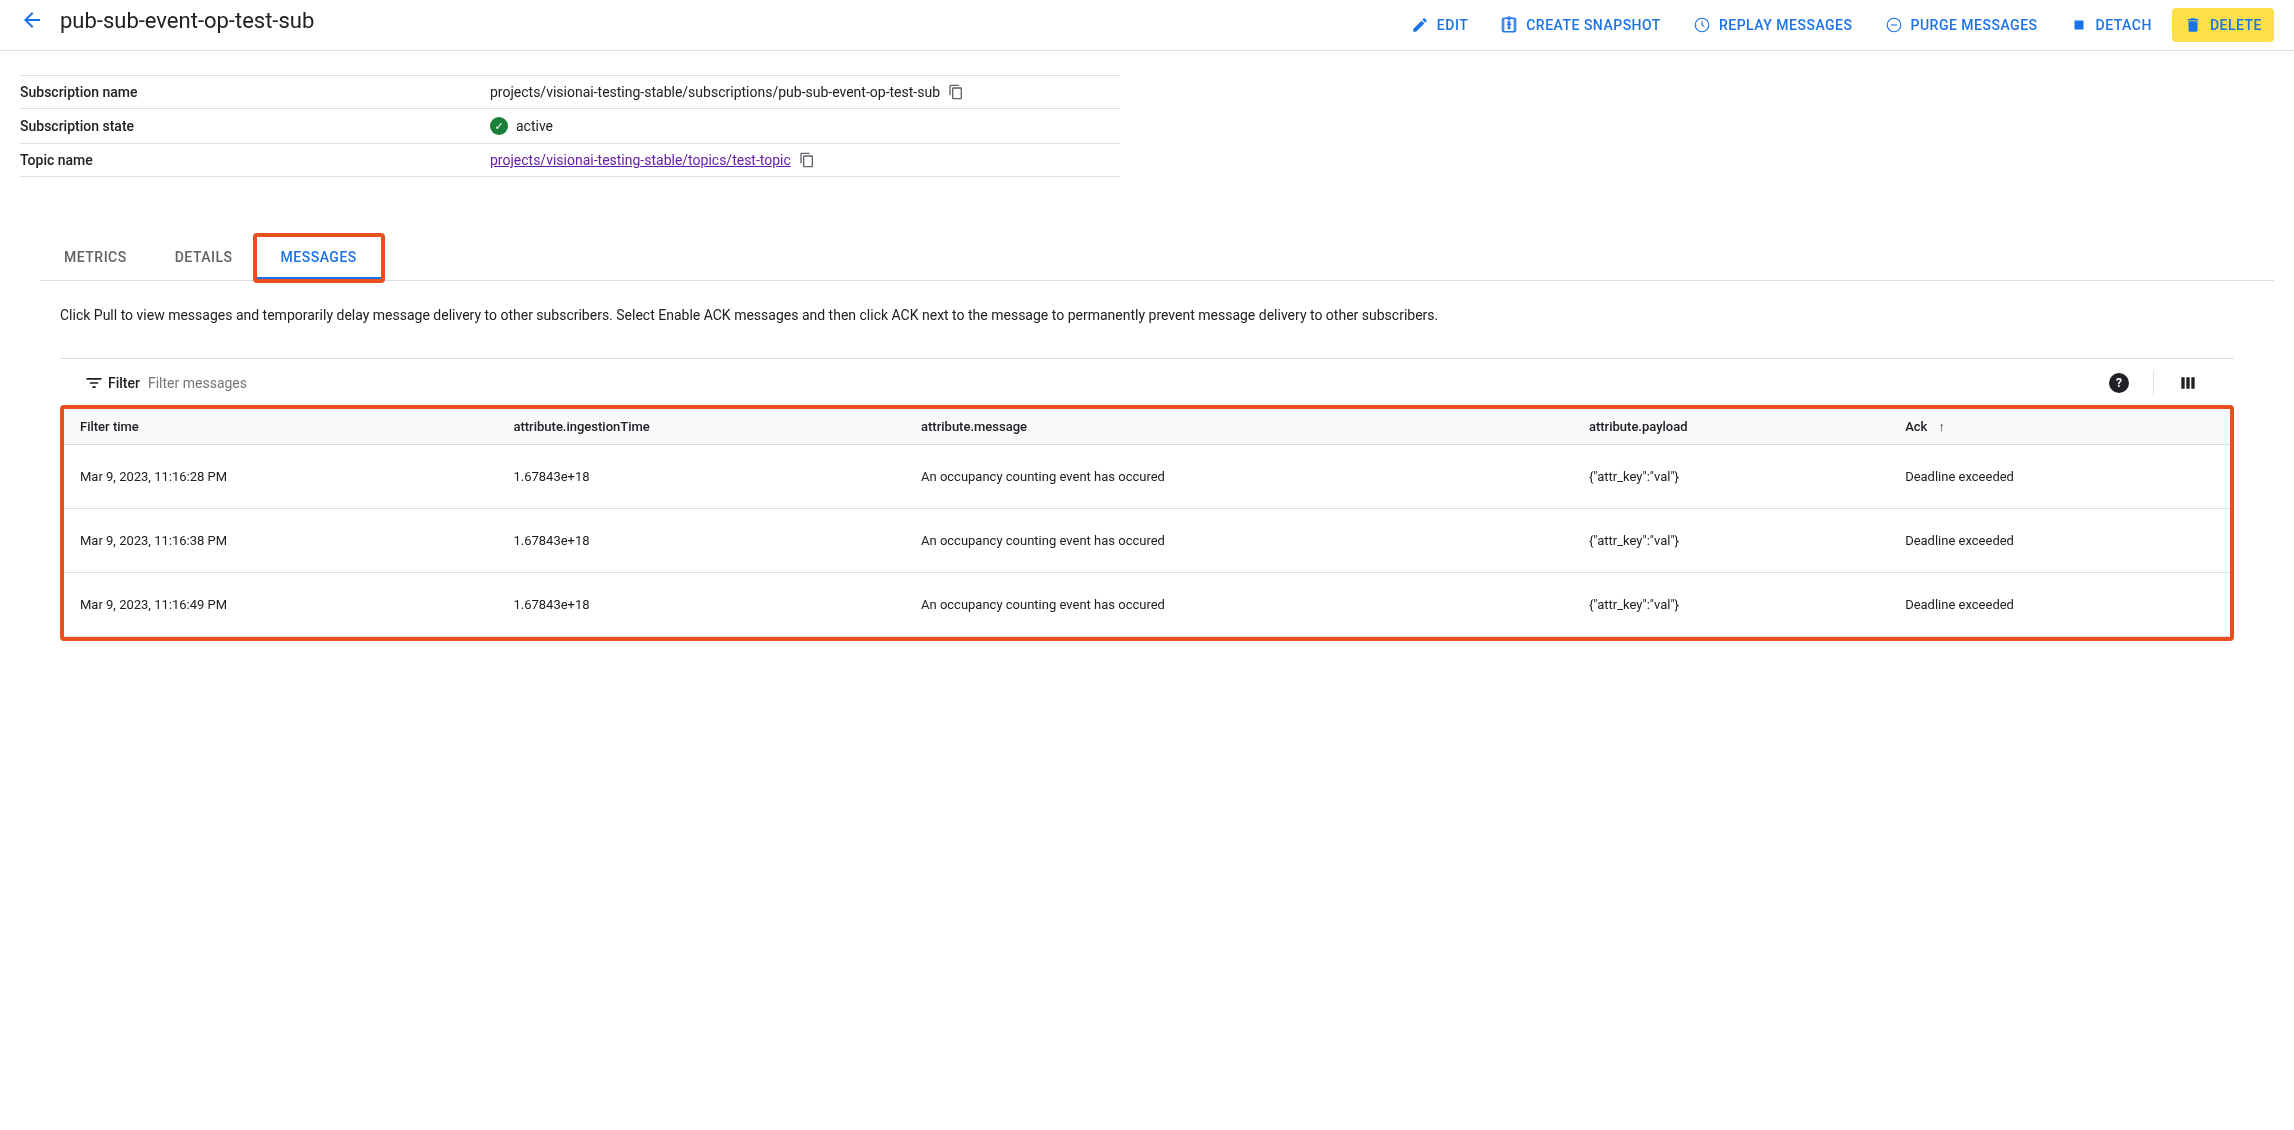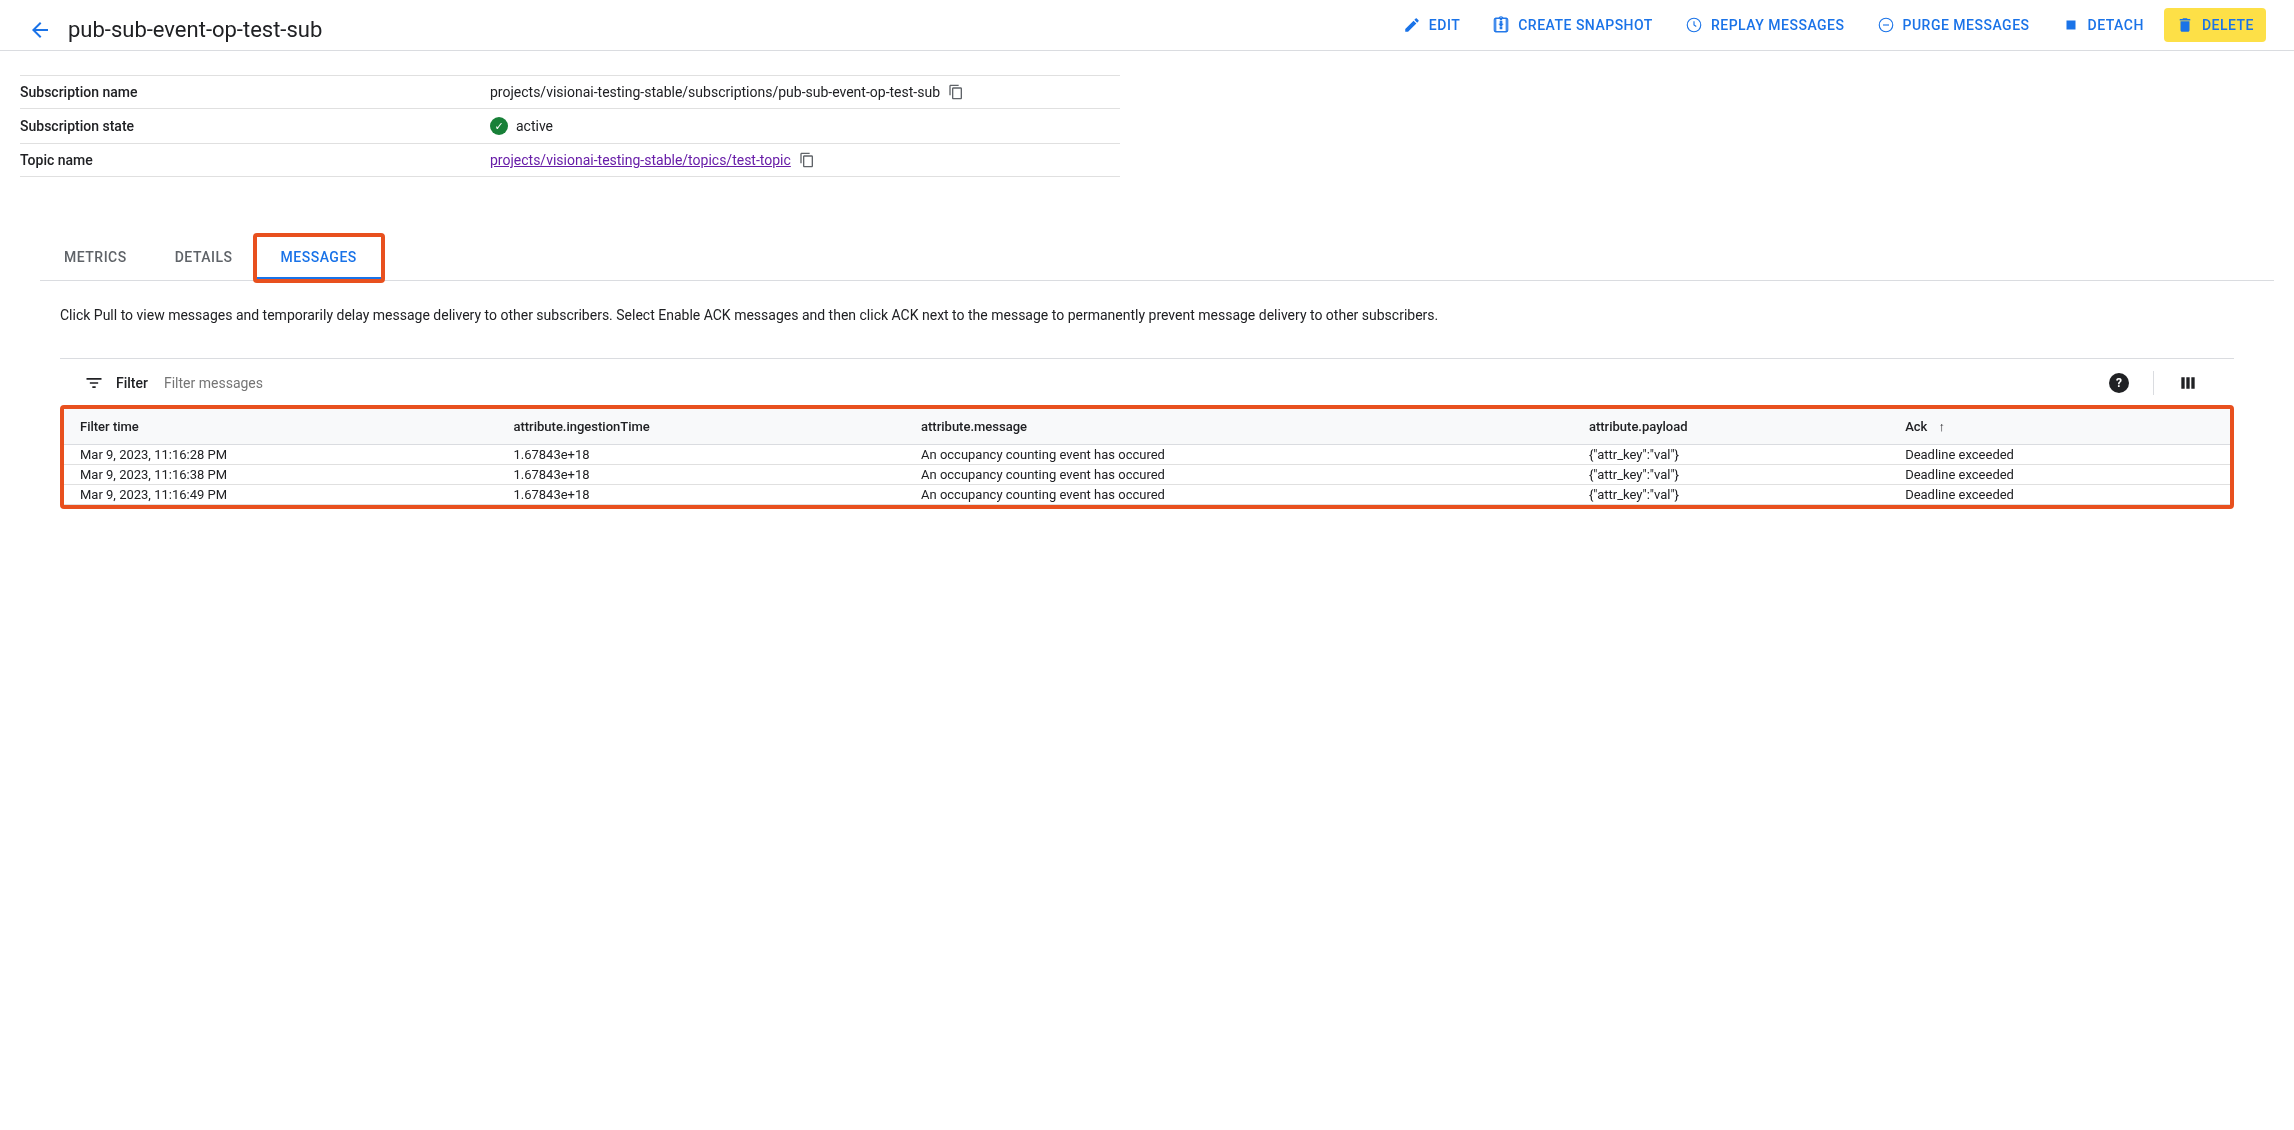--- a/index.html
+++ b/index.html
@@ -8,22 +8,22 @@
       padding: 0;
     }
     body {
       font-family: 'Google Sans', Roboto, Arial, sans-serif;
       font-size: 14px;
       color: #202124;
       background: #fff;
     }
     .header {
       display: flex;
-      align-items: flex-end;
-      padding: 8px 28px;
+      align-items: flex-start;
+      padding: 8px 20px;
       border-bottom: 1px solid #dadce0;
       gap: 16px;
     }
     .back-arrow {
       color: #1a73e8;
       cursor: pointer;
       display: flex;
       align-items: center;
     }
     .page-title {
@@ -202,21 +202,21 @@
     .checkbox-label {
       font-size: 14px;
       color: #202124;
     }
     .filter-row {
       margin-top: 16px;
       border-top: 1px solid #dadce0;
       display: flex;
       align-items: center;
       padding: 12px 24px;
-      gap: 12px;
+      gap: 4px;
     }
     .filter-icon {
       width: 20px;
       height: 20px;
     }
     .filter-label {
       font-weight: 500;
       font-size: 14px;
     }
     .filter-input {
@@ -268,21 +268,21 @@
       padding: 10px 16px;
       font-weight: 500;
       font-size: 13px;
       color: #202124;
       border-bottom: 1px solid #dadce0;
     }
     th .sort-arrow {
       margin-left: 8px;
     }
     td {
-      padding: 2px 16px;
+      padding: 24px 16px;
       border-bottom: 1px solid #e0e0e0;
       font-size: 13px;
       color: #202124;
     }
     .divider {
       width: 1px;
       height: 24px;
       background: #dadce0;
     }
   </style>

